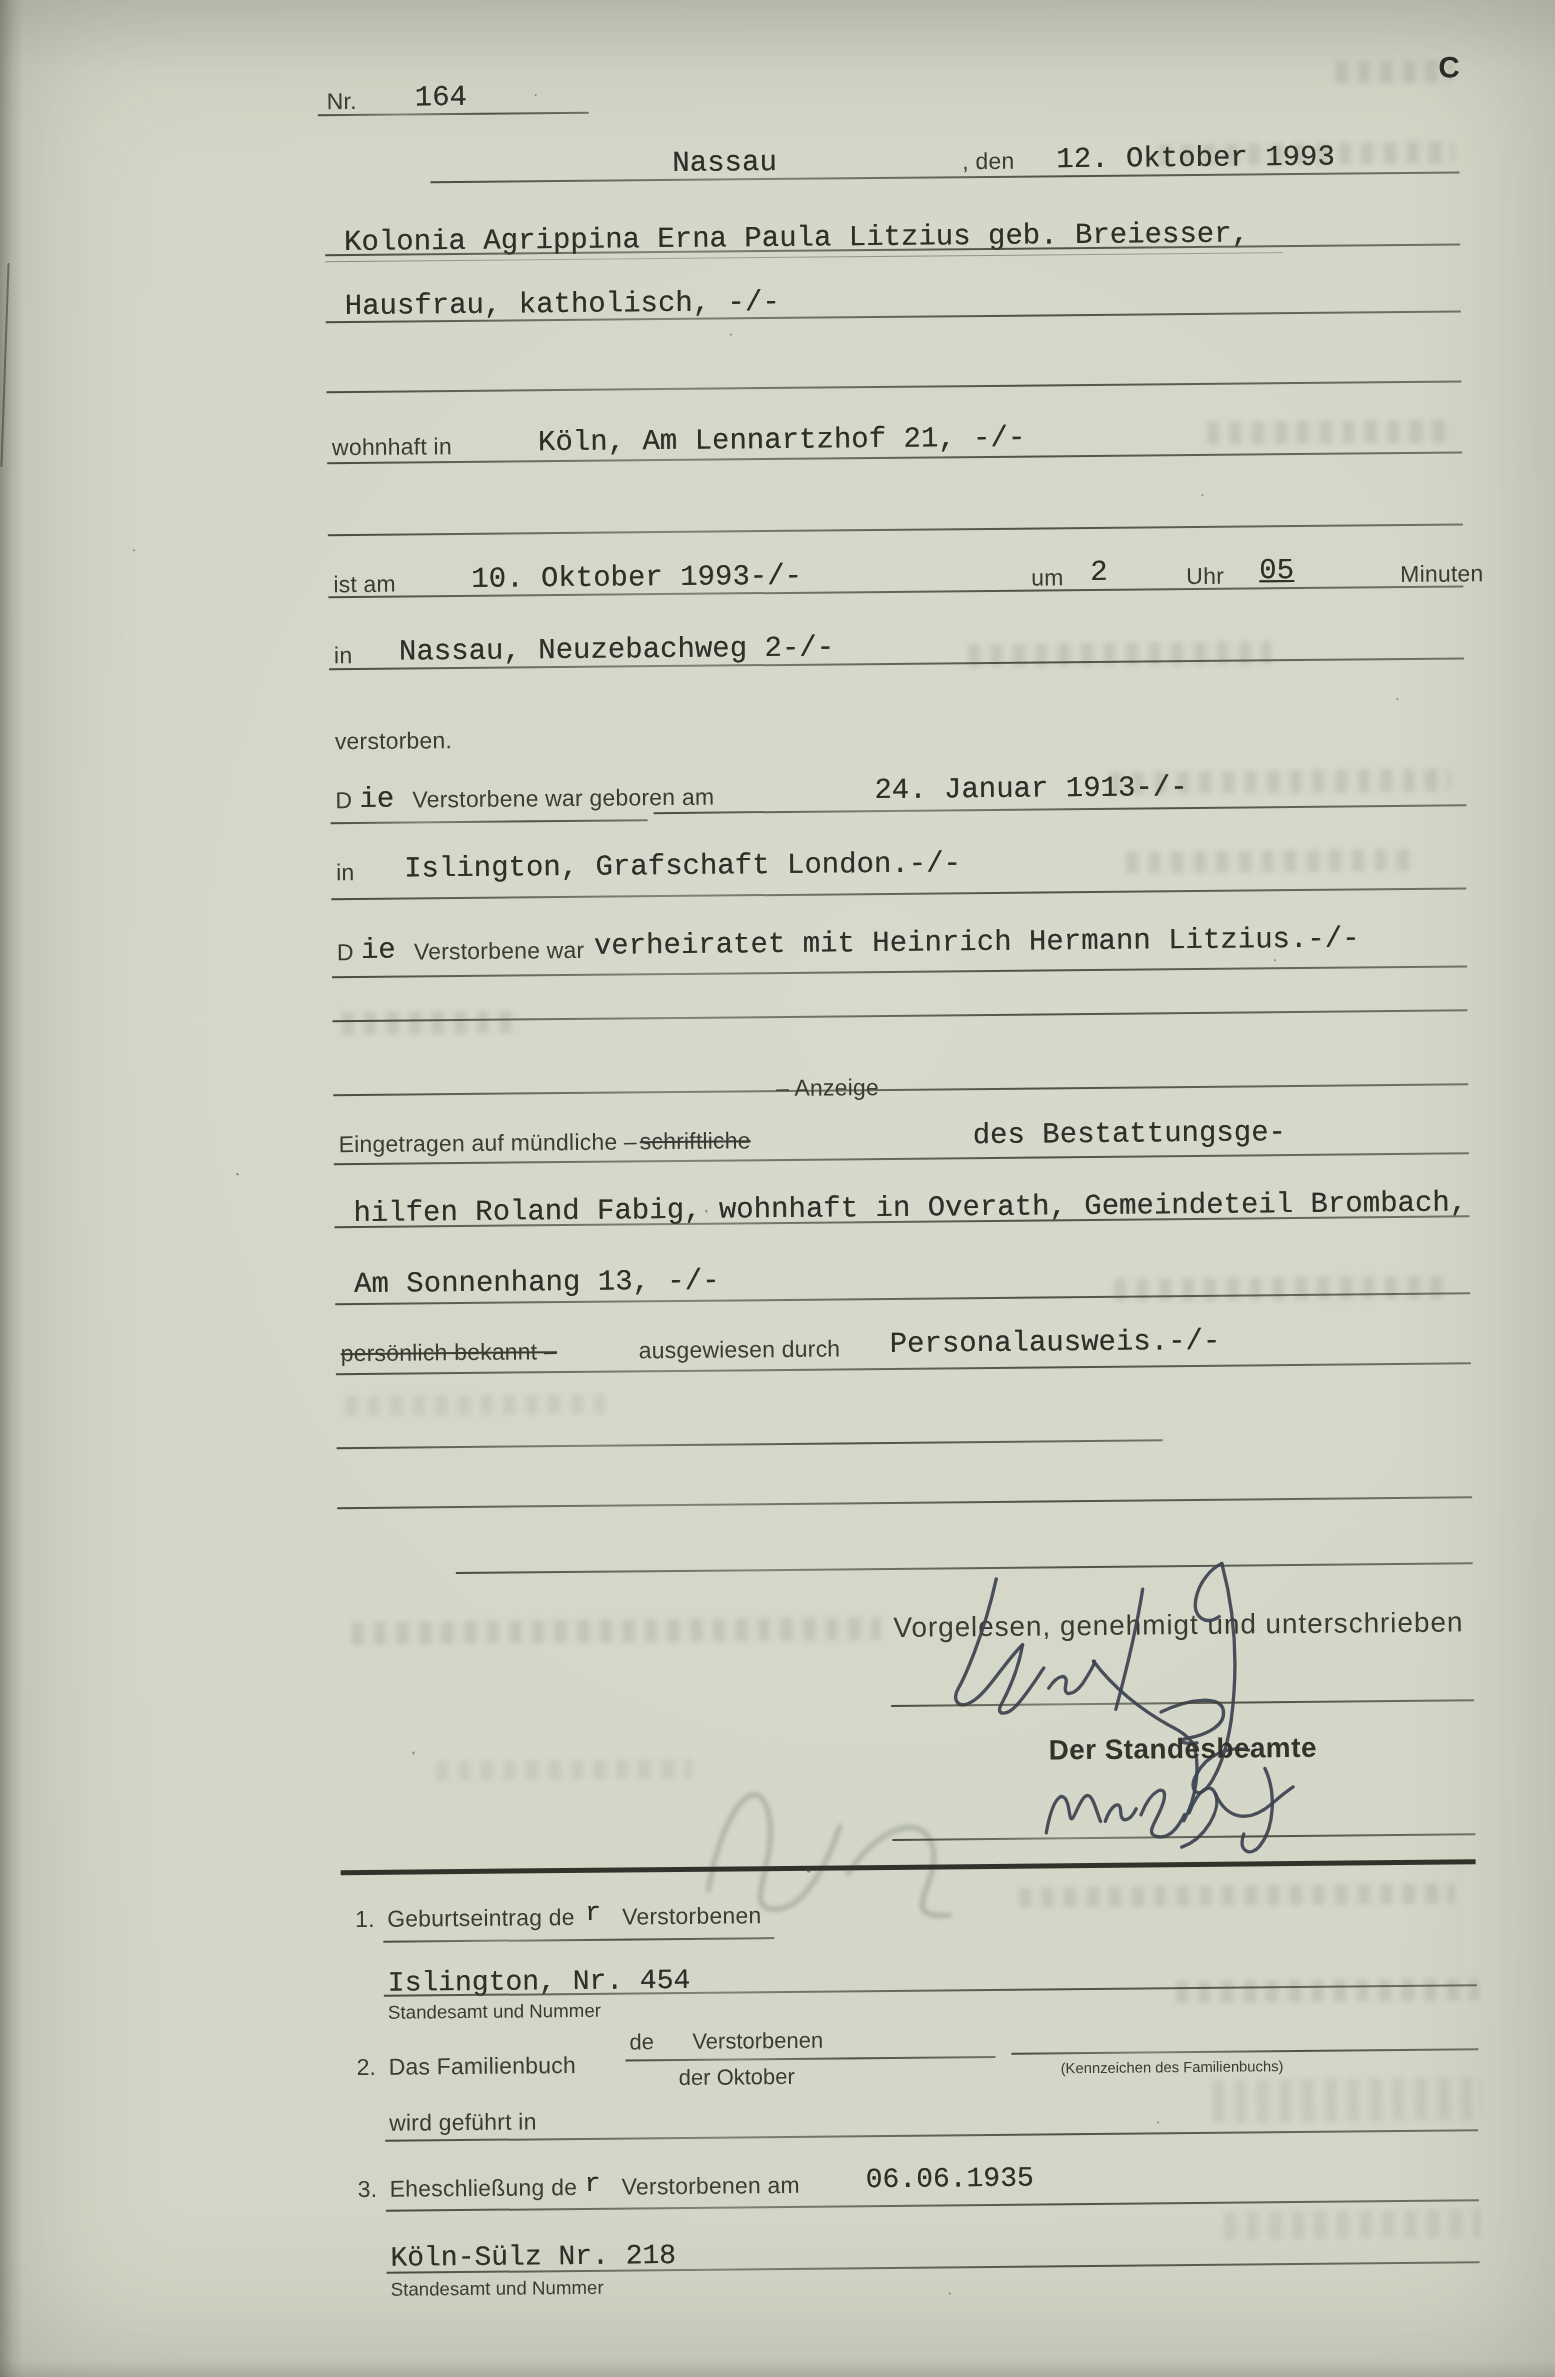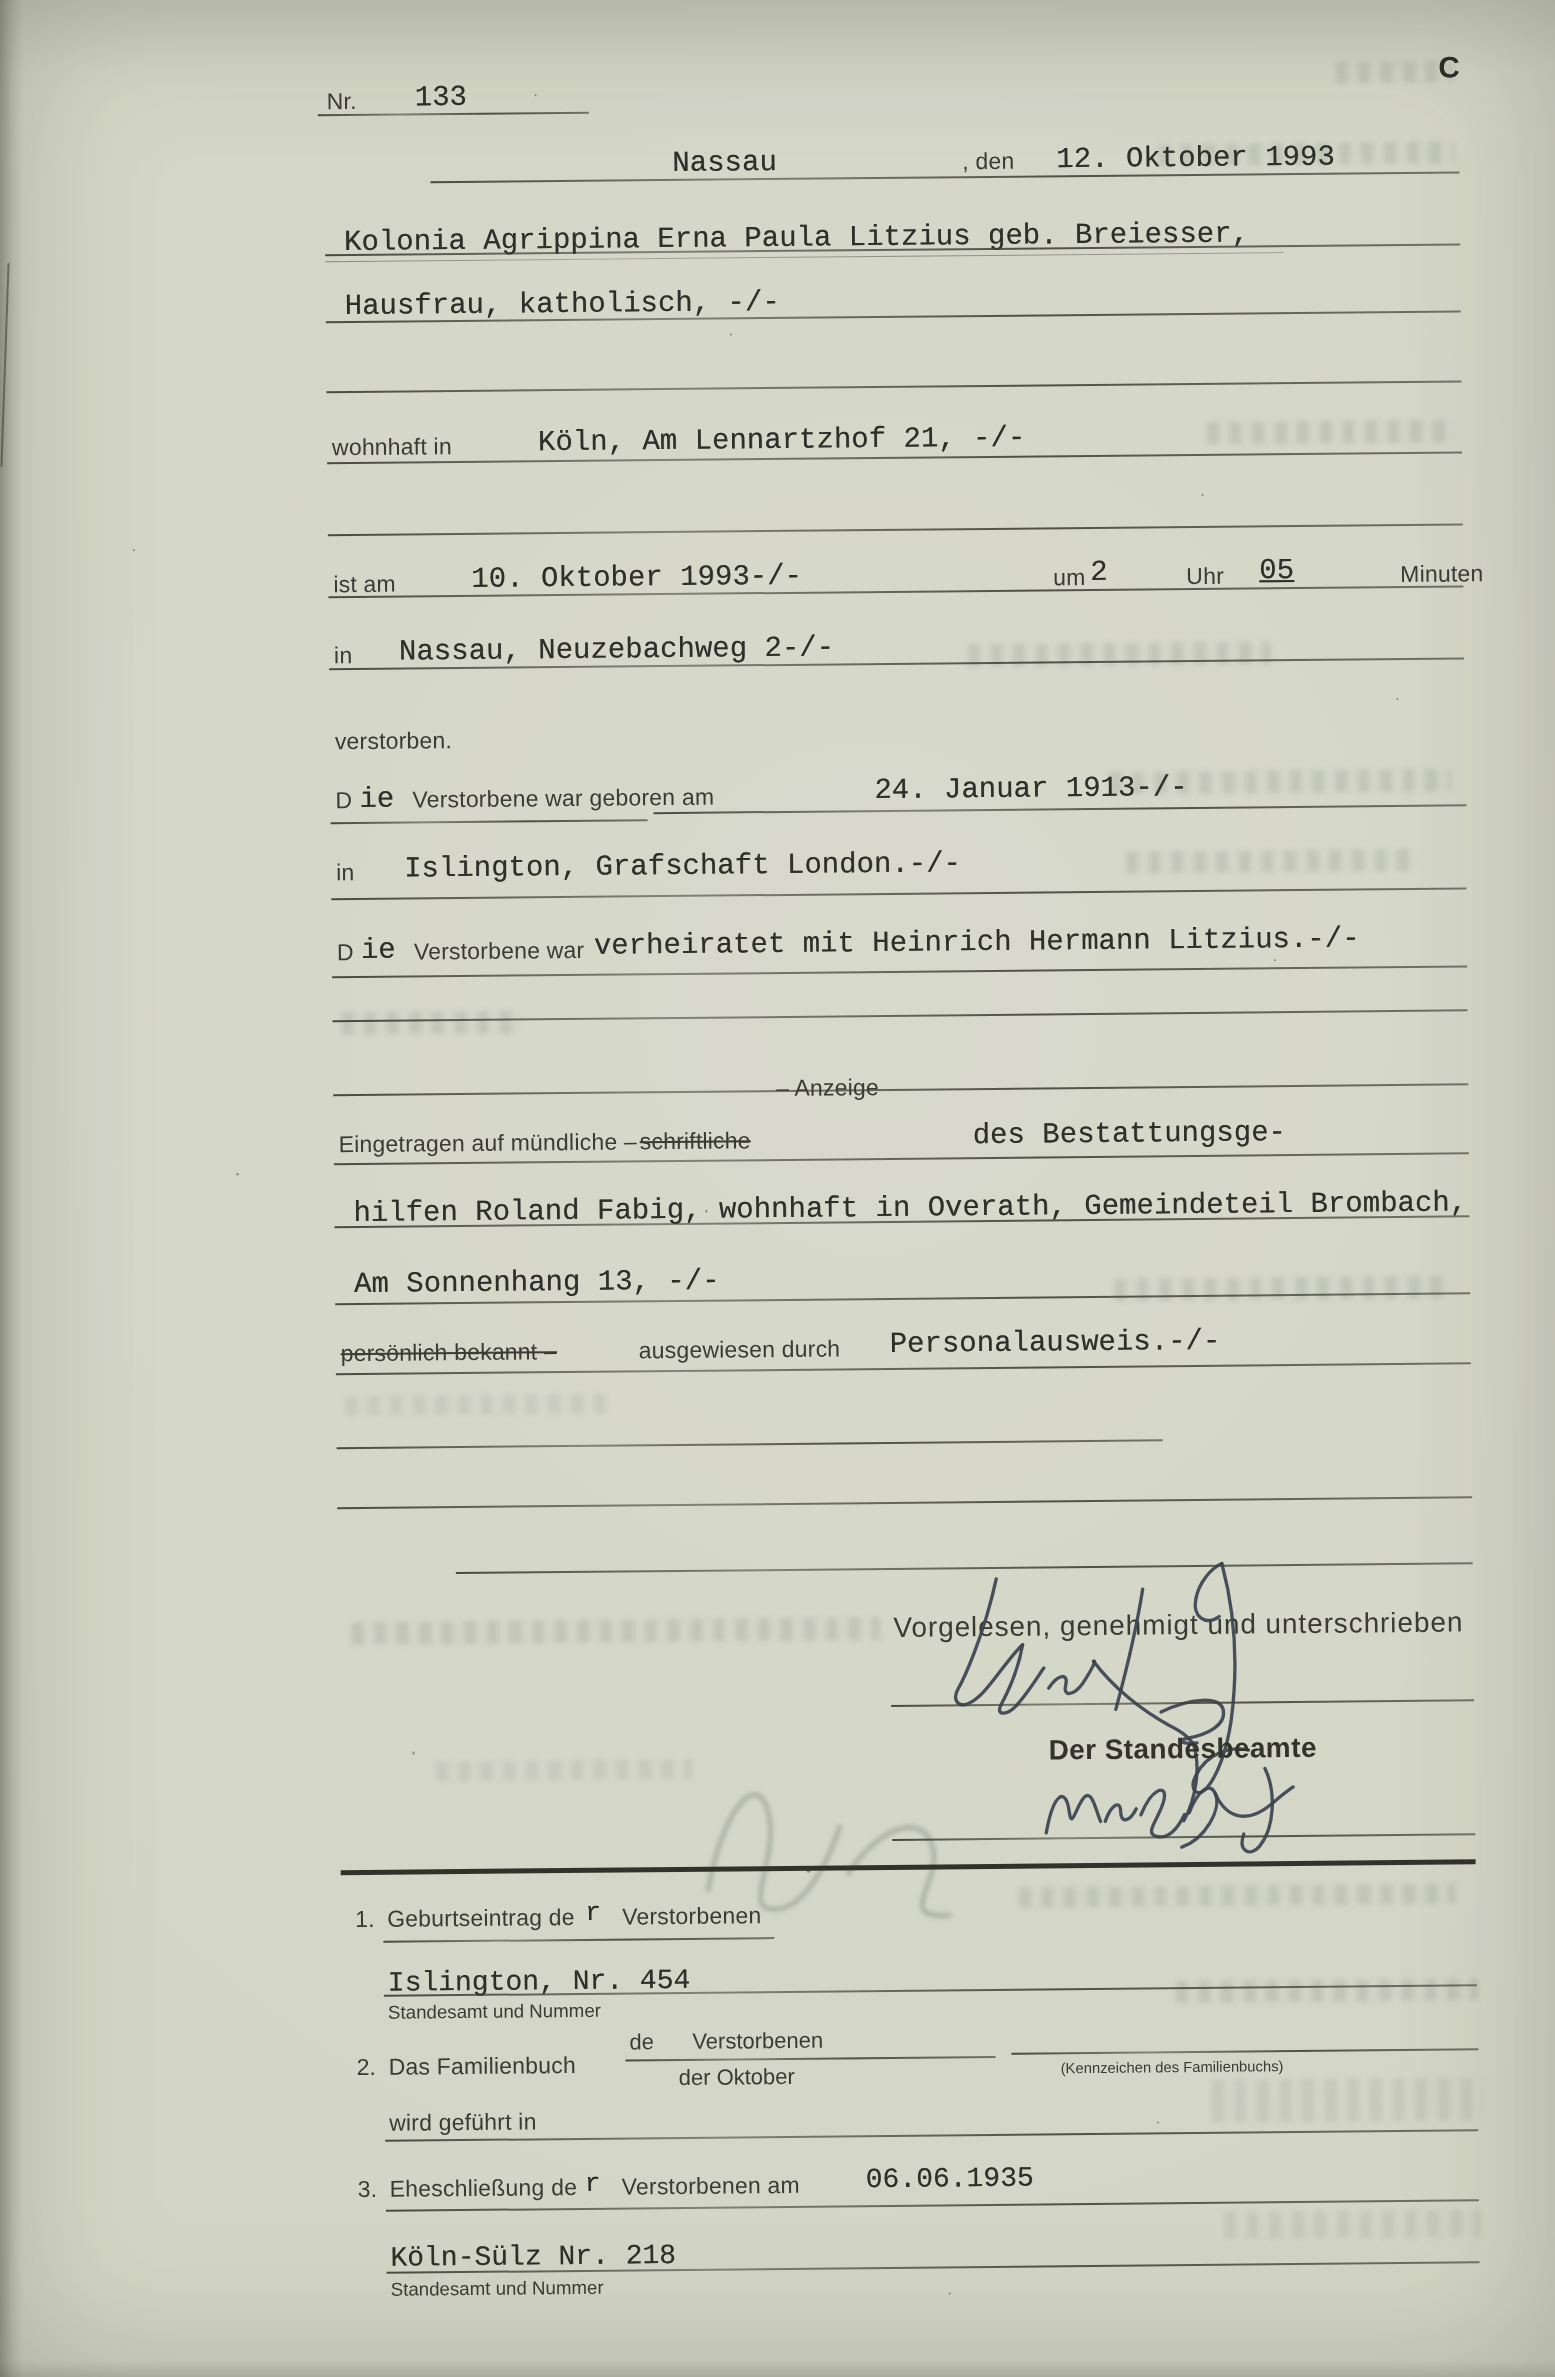--- a/index.html
+++ b/index.html
@@ -76,21 +76,21 @@
     <div class="ghost soft" style="left:1213px;top:2216px;width:257px;height:28px;"></div>
 
     <svg class="sig ghosted" style="left:669px;top:1734px;" width="327" height="210" viewBox="0 0 420 270">
       <path d="M40,200 C60,90 110,40 120,110 C128,170 80,230 130,225 C170,221 200,150 210,120"></path>
       <path d="M220,180 C260,120 320,100 330,150 C338,195 280,240 350,235"></path>
     </svg>
 
     <span class="t corner" style="left:1448px;top:59px;">C</span>
 
     <span class="t sans" style="left:336px;top:86px;">Nr.</span>
-    <span class="t mono" style="left:424px;top:80px;">133</span>
+    <span class="t mono" style="left:424px;top:80px;">164</span>
     <div class="rule" style="left:327px;top:110px;width:271px;"></div>
 
     <span class="t mono" style="left:681px;top:148px;">Nassau</span>
     <span class="t sans" style="left:971px;top:152px;">, den</span>
     <span class="t mono" style="left:1065px;top:148px;">12. Oktober 1993</span>
     <div class="rule" style="left:439px;top:178px;width:1029px;"></div>
 
     <span class="t mono" style="left:352px;top:224px;">Kolonia Agrippina Erna Paula Litzius geb. Breiesser,</span>
     <div class="rule" style="left:333px;top:250px;width:1135px;"></div>
     <div class="rule faint" style="left:333px;top:257px;width:958px;"></div>
@@ -101,21 +101,21 @@
     <div class="rule" style="left:333px;top:387px;width:1135px;"></div>
 
     <span class="t sans" style="left:338px;top:432px;">wohnhaft in</span>
     <span class="t mono" style="left:544px;top:426px;">Köln, Am Lennartzhof 21, -/-</span>
     <div class="rule" style="left:333px;top:458px;width:1135px;"></div>
 
     <div class="rule" style="left:333px;top:530px;width:1135px;"></div>
 
     <span class="t sans" style="left:338px;top:569px;">ist am</span>
     <span class="t mono" style="left:476px;top:562px;">10. Oktober 1993-/-</span>
-    <span class="t sans" style="left:1058px;top:569px;">um</span>
+    <span class="t sans" style="left:1036px;top:569px;">um</span>
     <span class="t mono" style="left:1095px;top:561px;">2</span>
     <span class="t sans" style="left:1191px;top:569px;">Uhr</span>
     <span class="t mono" style="left:1264px;top:561px;text-decoration:underline;">05</span>
     <span class="t sans" style="left:1370px;top:569px;margin-left:35px;">Minuten</span>
     <div class="rule" style="left:333px;top:592px;width:1135px;"></div>
 
     <span class="t sans" style="left:338px;top:640px;">in</span>
     <span class="t mono" style="left:403px;top:634px;">Nassau, Neuzebachweg 2-/-</span>
     <div class="rule" style="left:333px;top:664px;width:1135px;"></div>
 

